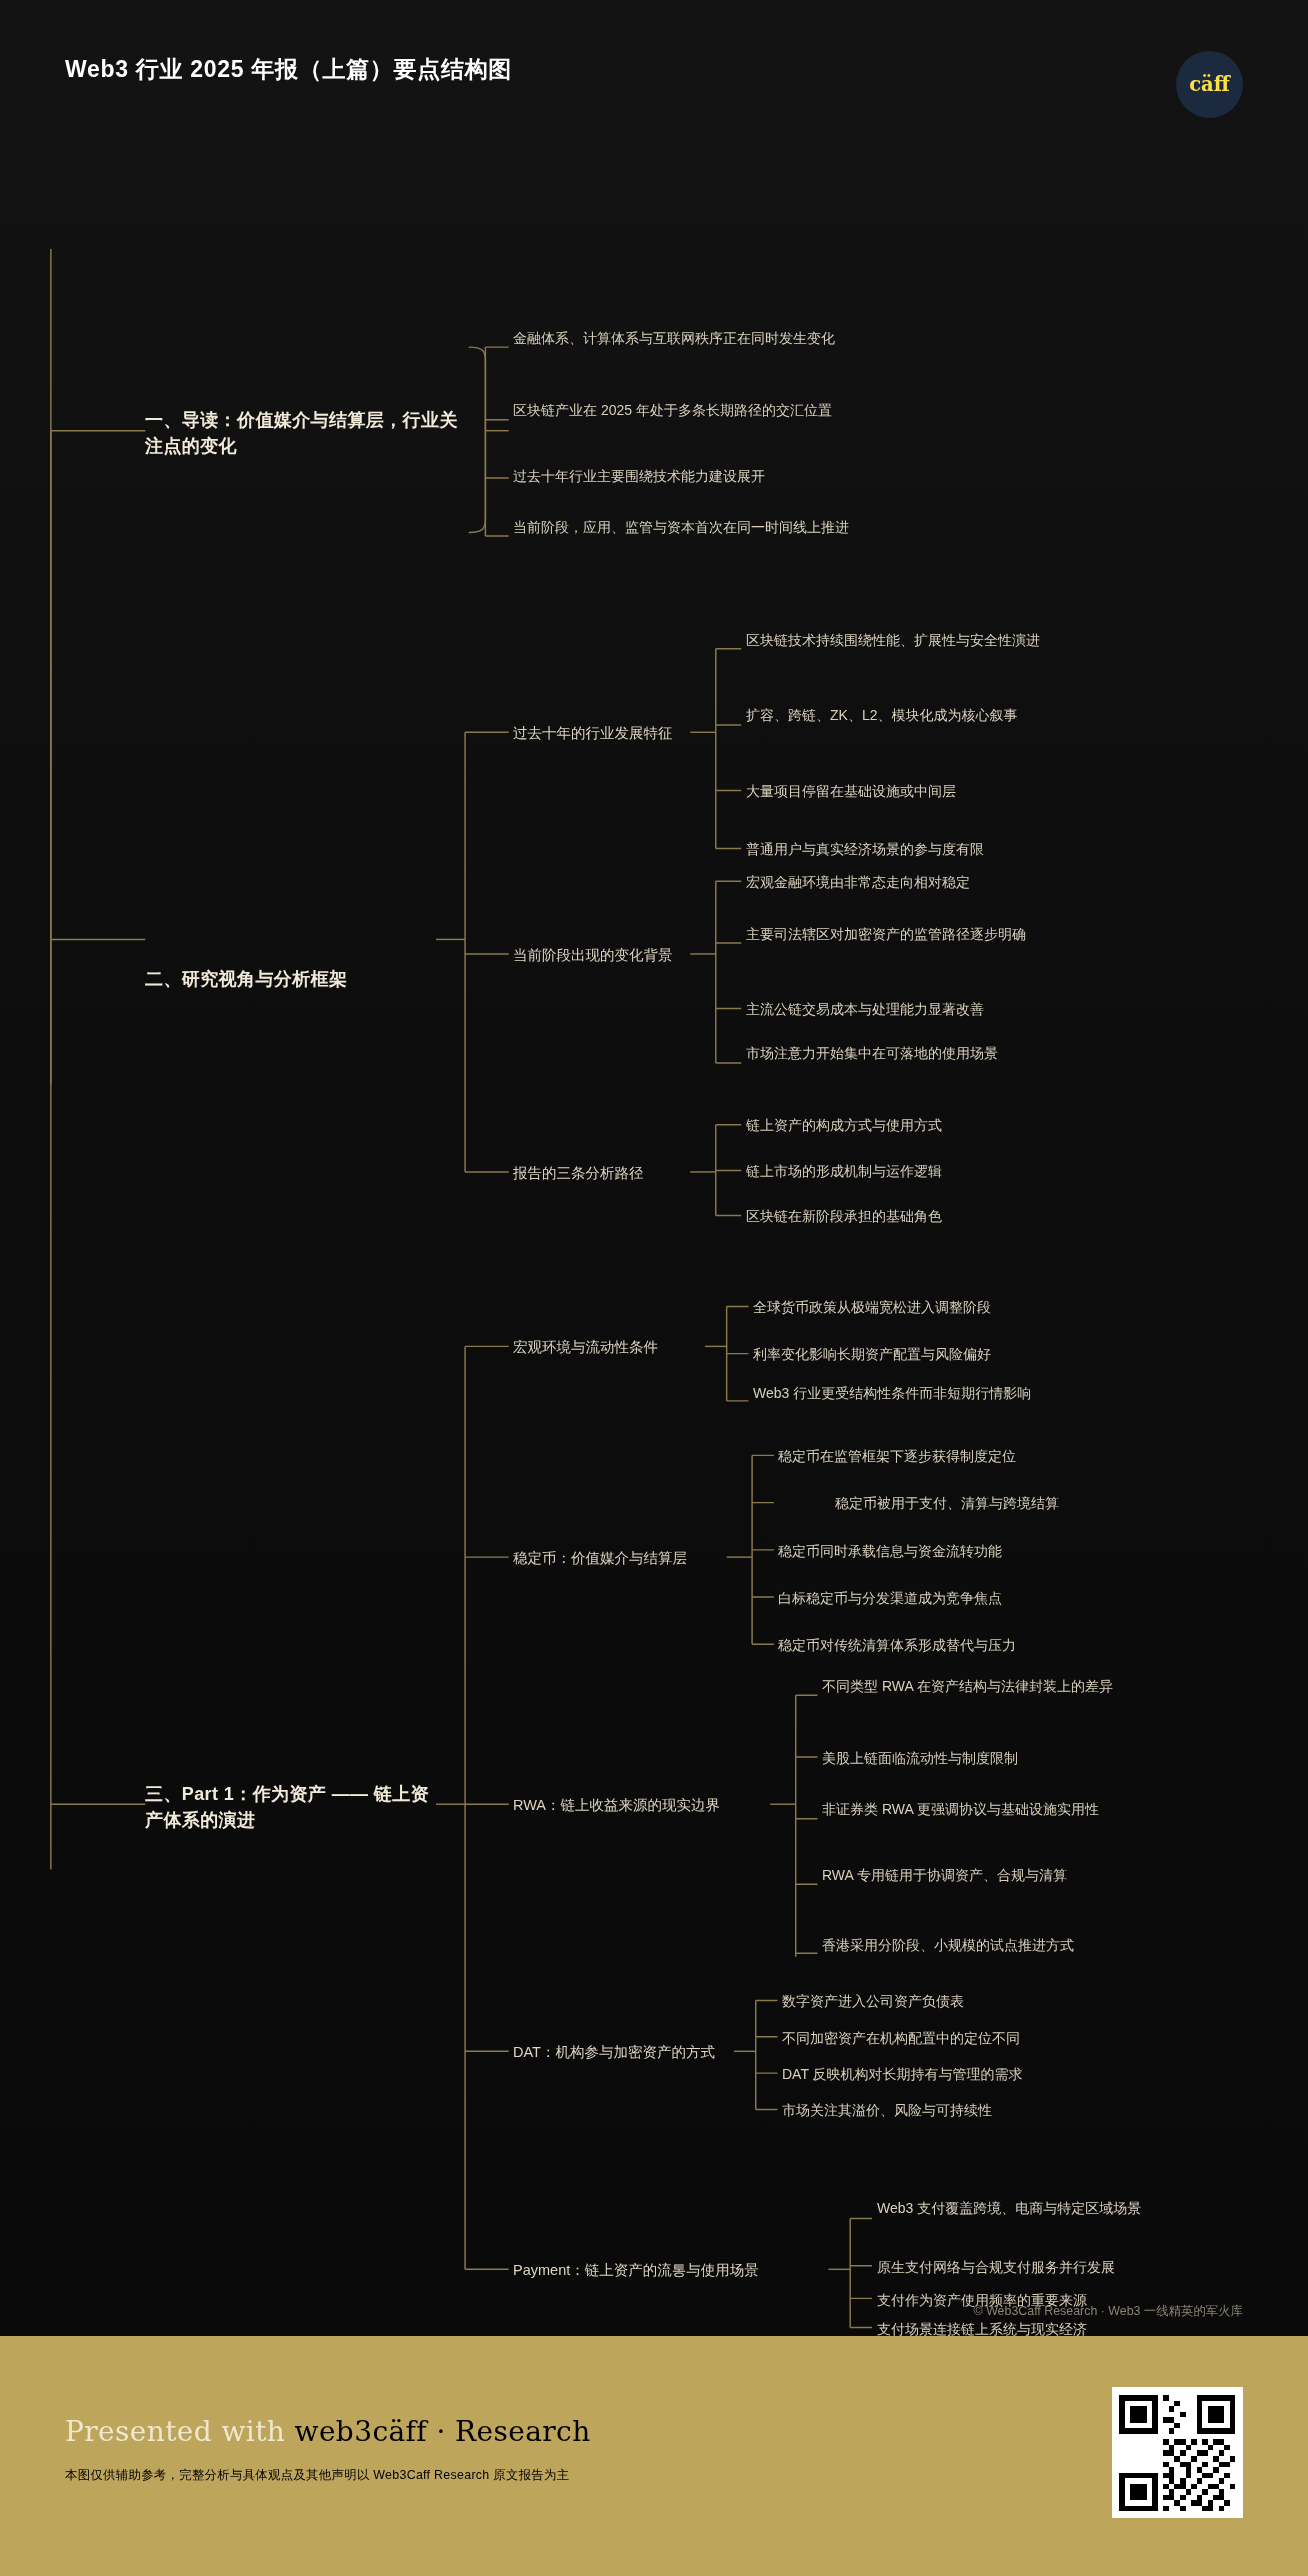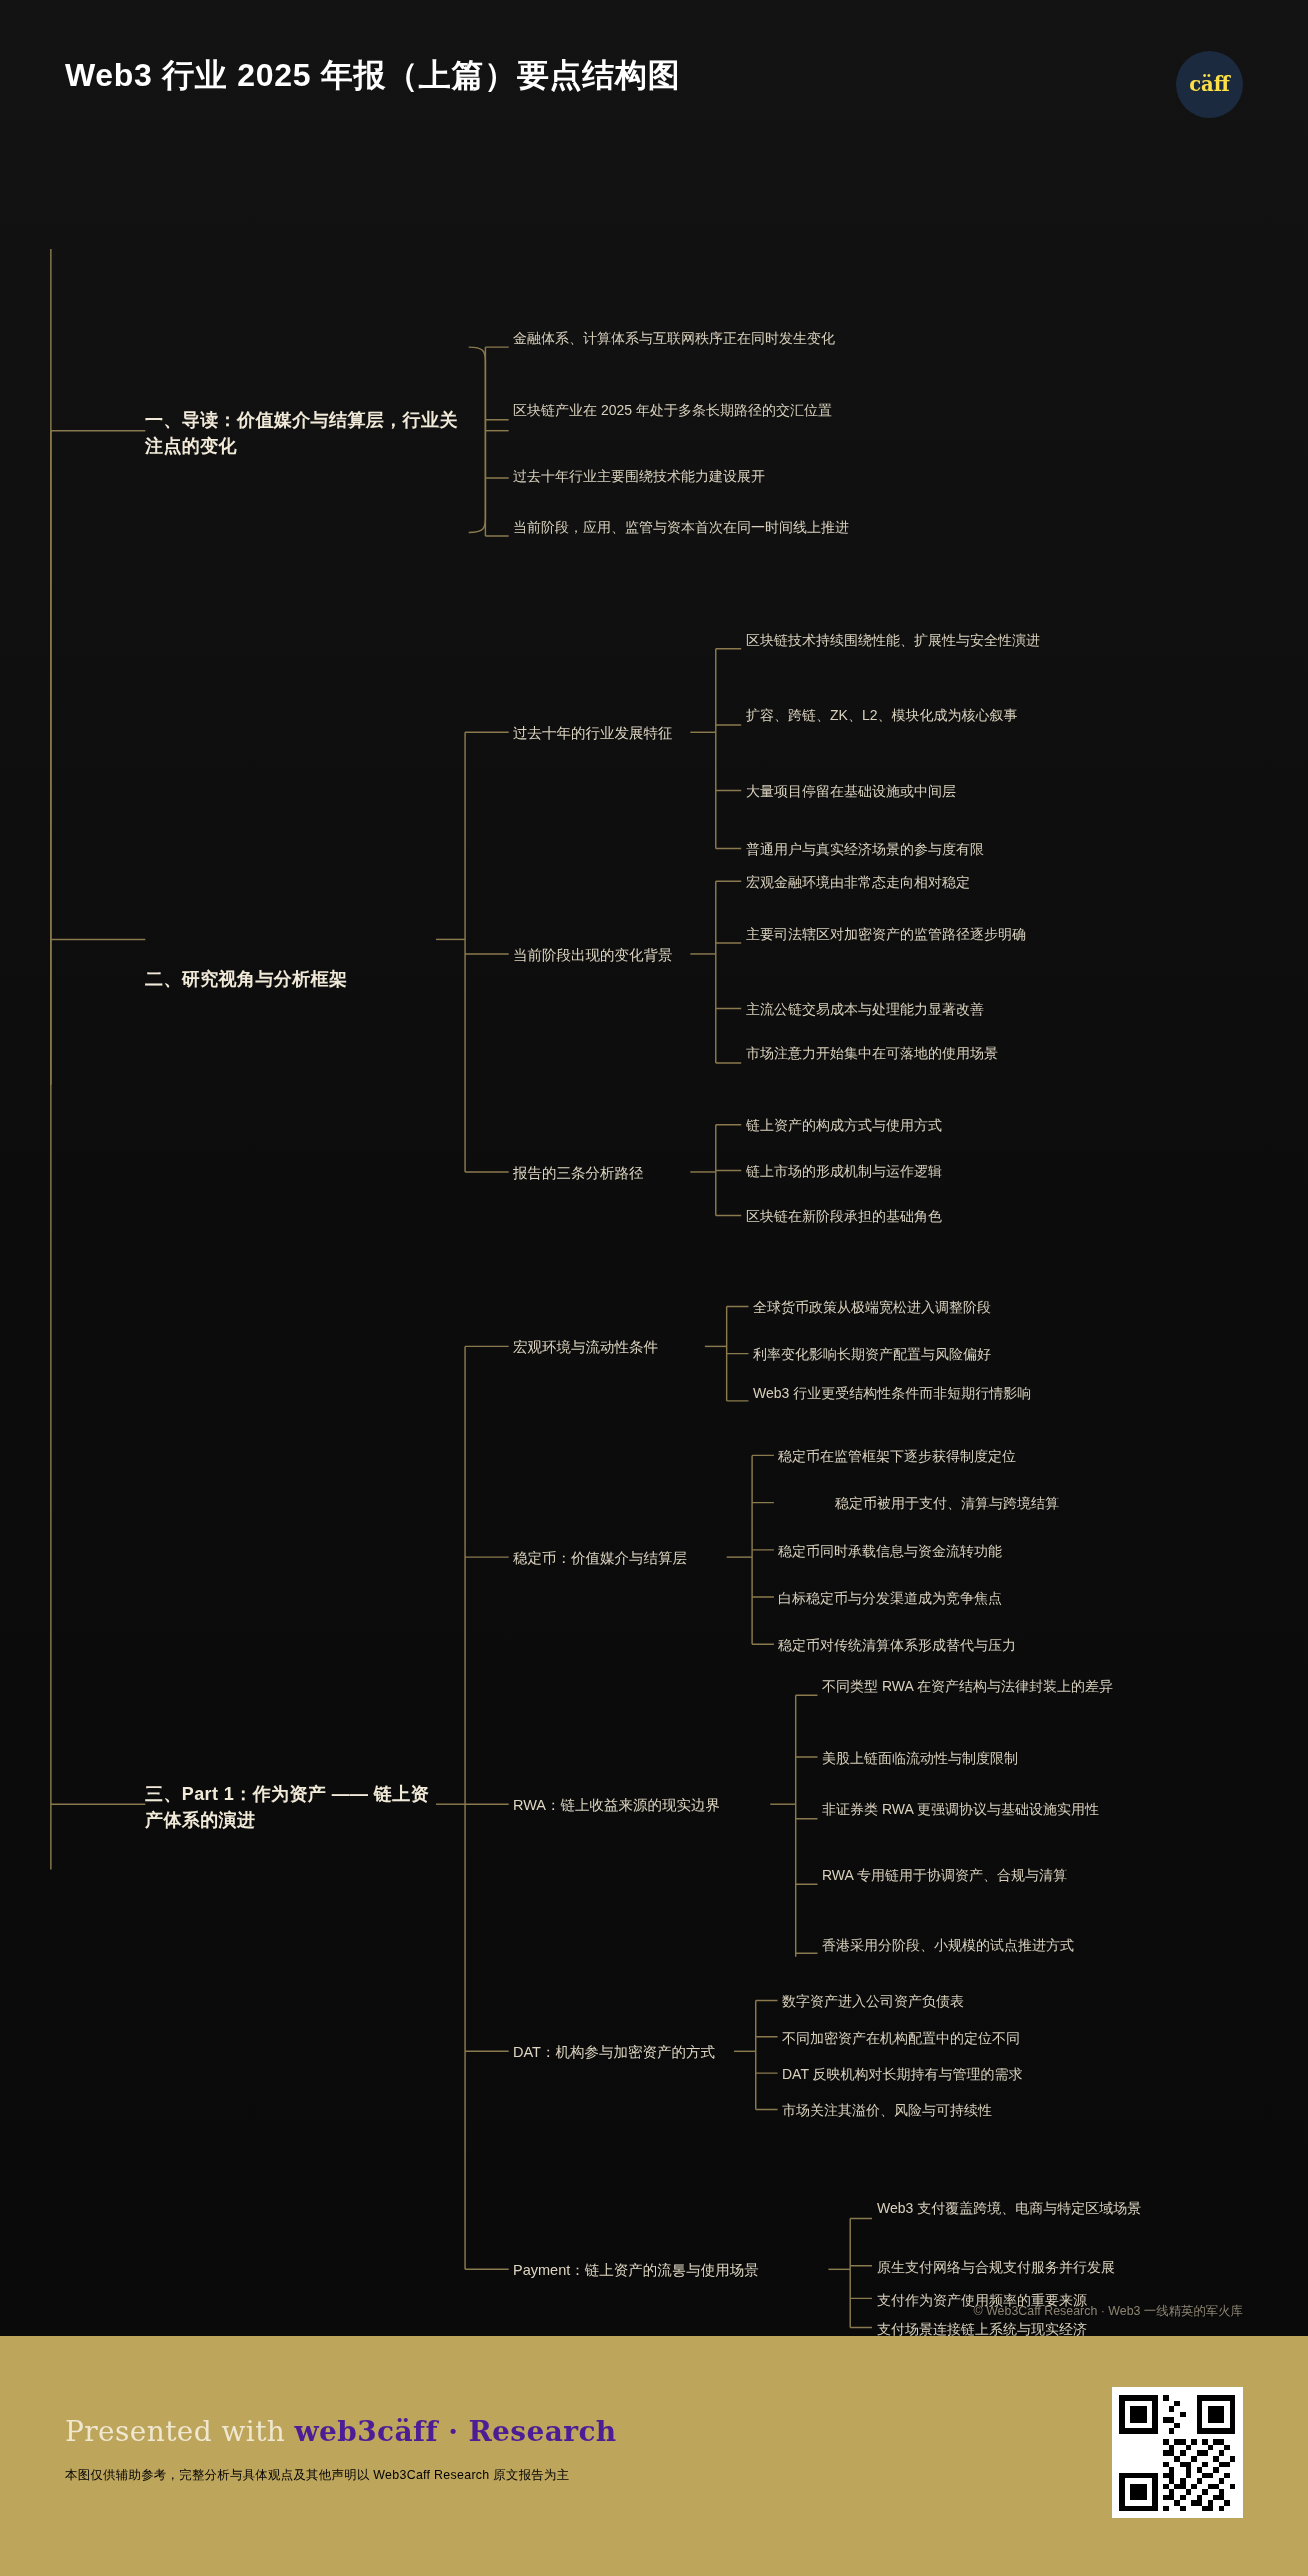--- a/index.html
+++ b/index.html
@@ -19,21 +19,21 @@
   
   .header {
     position: relative;
     padding: 55px 65px 0 65px;
     display: flex;
     align-items: flex-start;
     justify-content: space-between;
   }
   .title {
     color: #ffffff;
-    font-size: 32px;
+    font-size: 23px;
     font-weight: bold;
     letter-spacing: 0.7px;
     line-height: 1.3;
   }
   .logo {
     width: 67px; height: 67px;
     border-radius: 50%;
     background: #1b2a3e;
     display: flex; align-items: center; justify-content: center;
     color: #fde047;
@@ -107,21 +107,21 @@
     height: 100%;
   }
   .f-left { padding-top: 35px; }
   .f-presented {
     font-family: "DejaVu Serif", serif;
     font-size: 28px;
     color: #efe7cf;
     letter-spacing: 0.4px;
     white-space: nowrap;
   }
-  .f-presented b { font-weight: bold; color: #4c1d95; }
+  .f-presented b { font-weight: normal; color: #000000; }
   .f-disclaimer {
     margin-top: 19px;
     font-size: 12.4px;
     color: #000000;
     letter-spacing: 0.3px;
   }
   .qr {
     width: 131px; height: 131px;
     background: #fff;
     padding: 7.3px;

